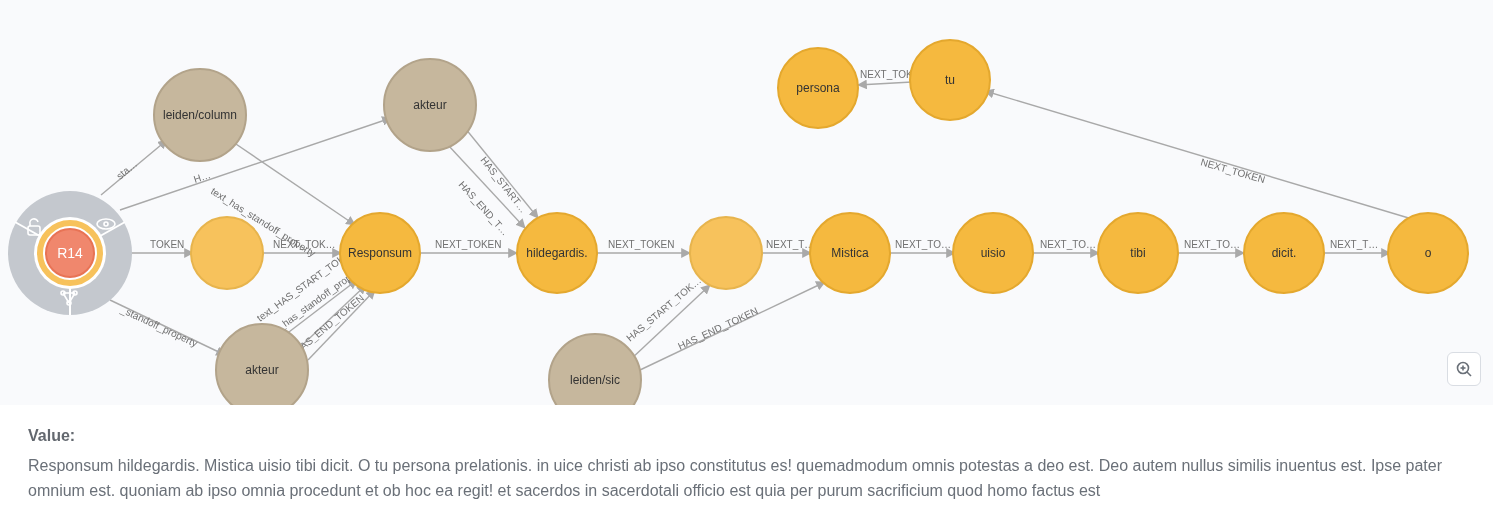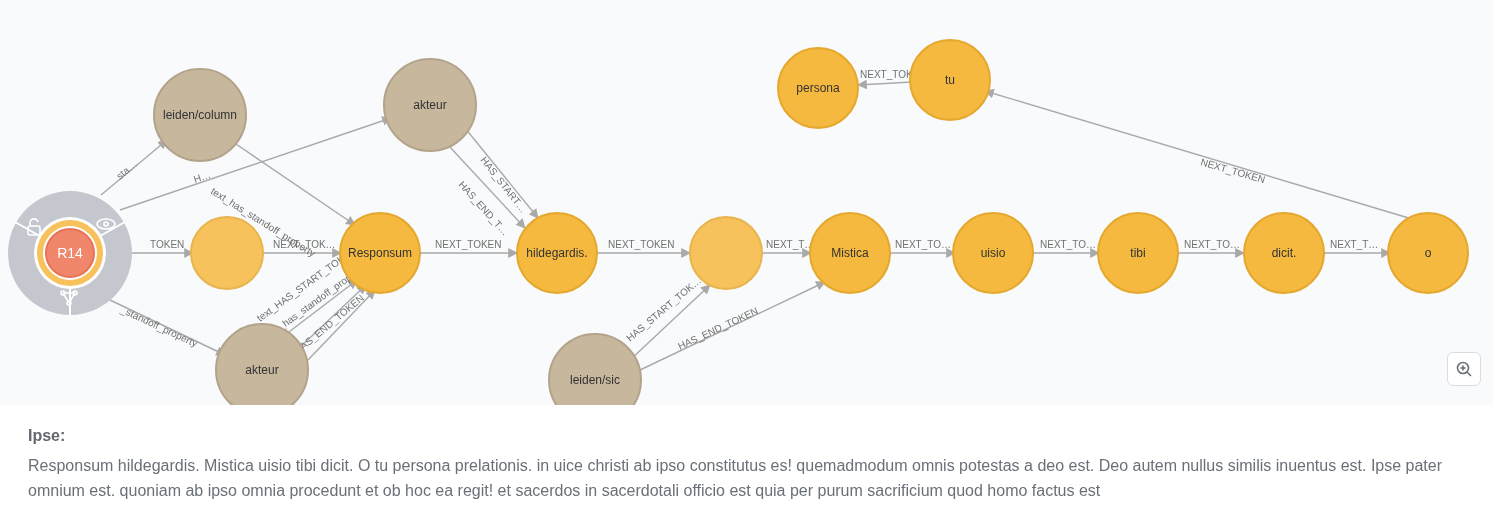--- a/index.html
+++ b/index.html
@@ -220,15 +220,15 @@
     <svg width="18" height="18" viewBox="0 0 18 18">
       <circle cx="8" cy="8" r="5.5"></circle>
         <line x1="12" y1="12" x2="16" y2="16"></line>
       <line x1="8" y1="5.5" x2="8" y2="10.5"></line>
         <line x1="5.5" y1="8" x2="10.5" y2="8"></line>
     </svg>
   </div>
 </div>
 
 <div class="value-pane">
-  <div class="value-title">Ipse:</div>
+  <div class="value-title">Value:</div>
   <div>Responsum hildegardis.  Mistica uisio tibi dicit. O tu persona prelationis. in uice christi ab ipso constitutus es!  quemadmodum omnis potestas a deo est. Deo autem  nullus similis inuentus est. Ipse pater omnium est.  quoniam ab ipso omnia procedunt et ob hoc ea regit!  et sacerdos in sacerdotali officio est quia per purum sacrificium quod homo factus est</div>
 </div>
 
 </body></html>

